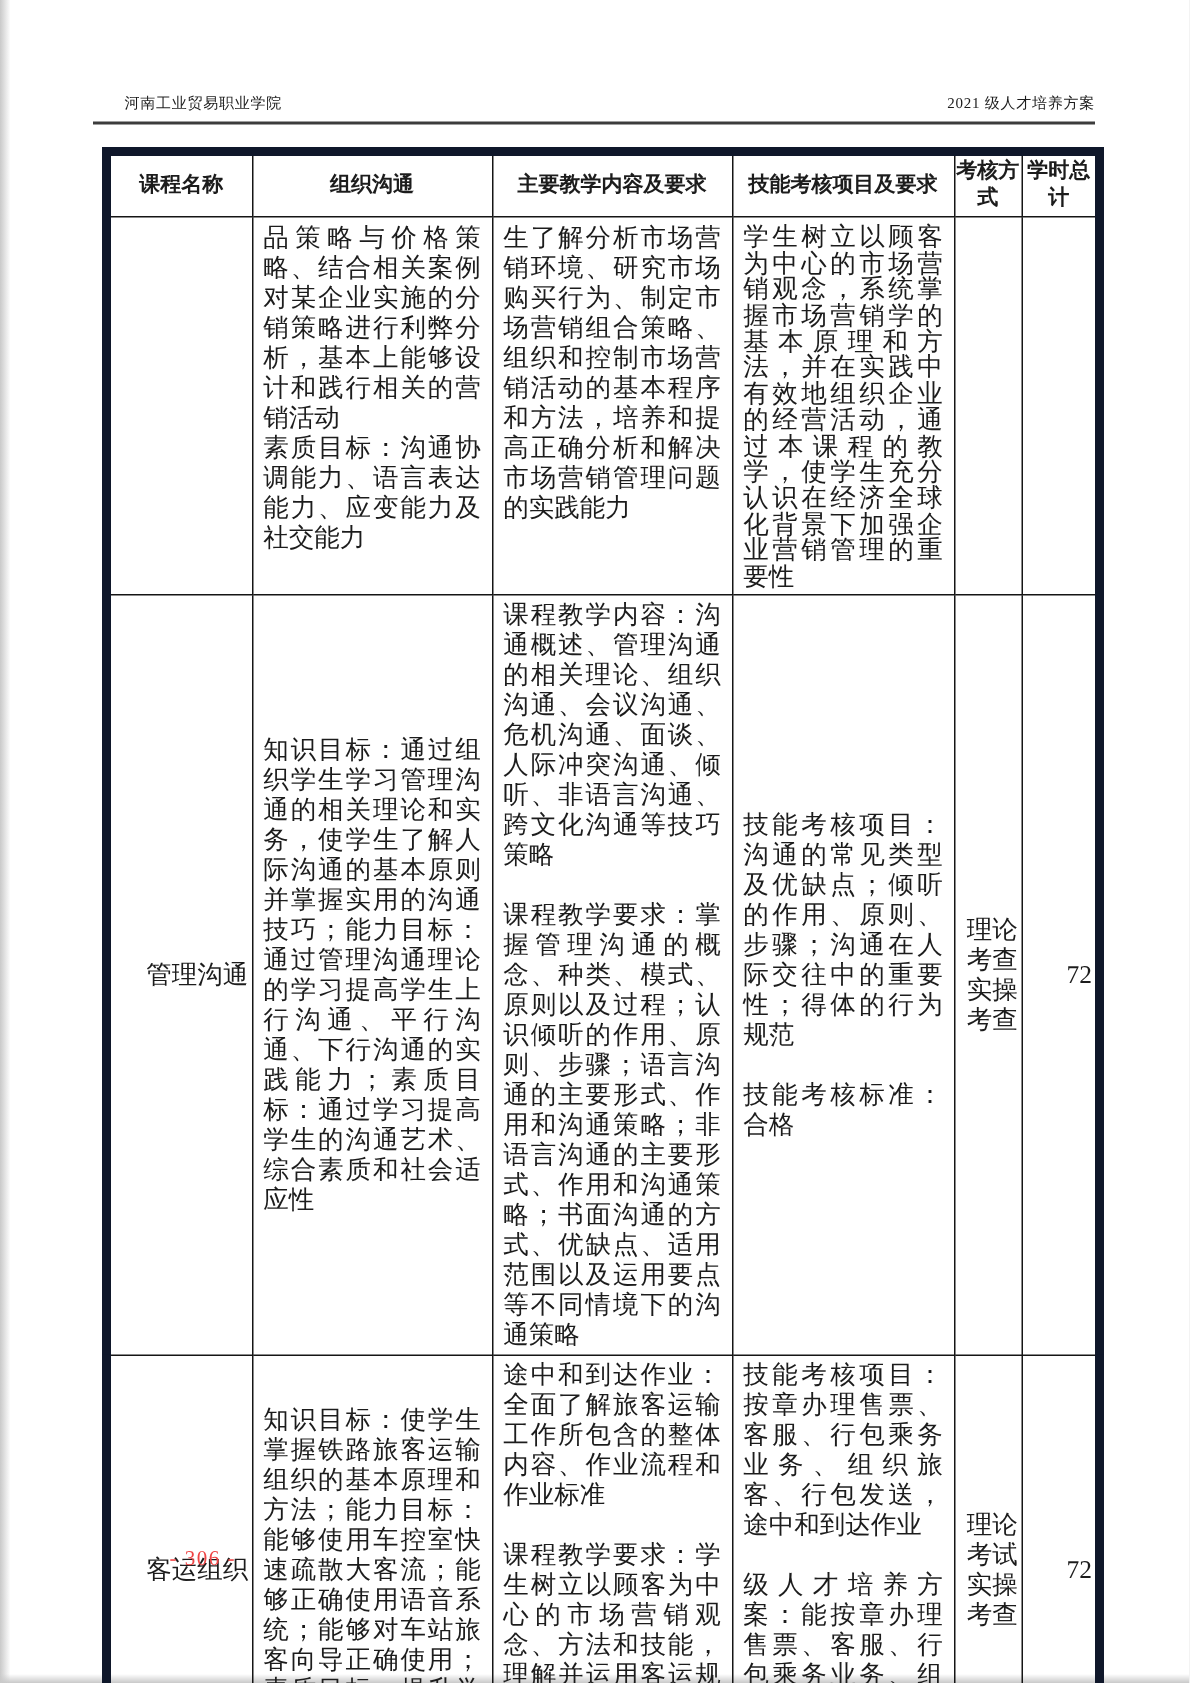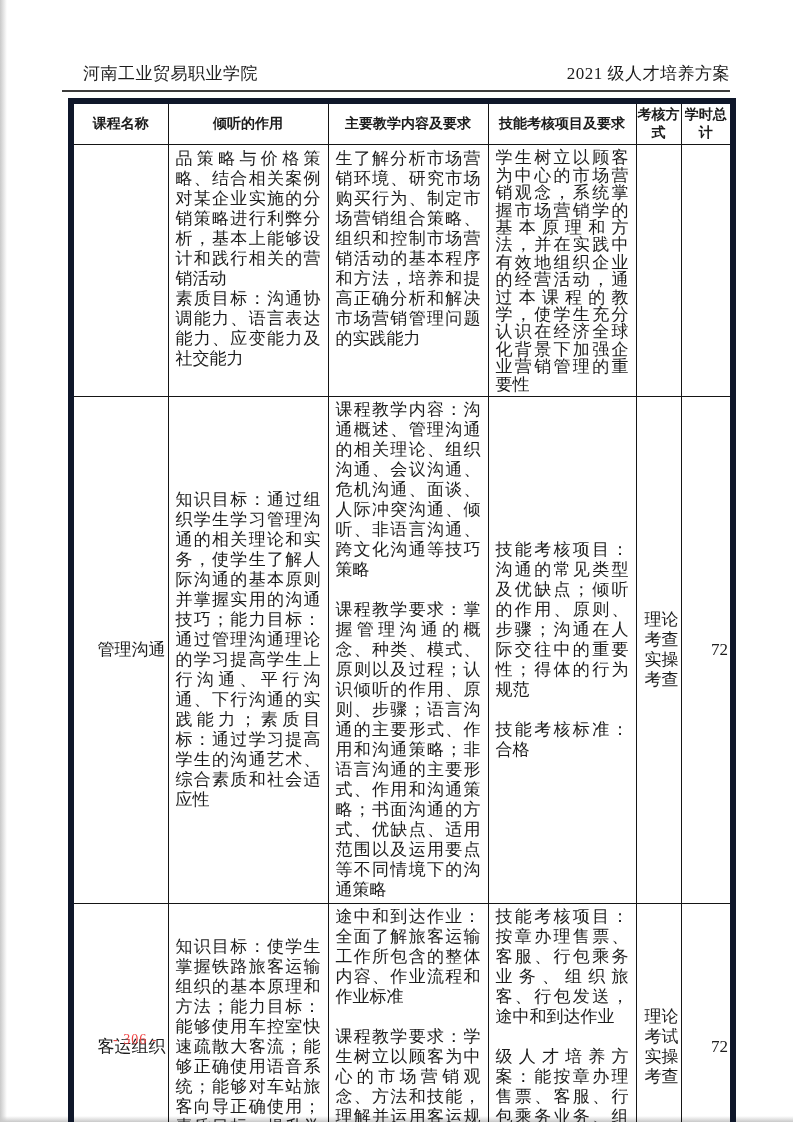--- a/index.html
+++ b/index.html
@@ -12,21 +12,21 @@
   }
   .scan-edge-left { position:absolute; left:0; top:0; width:7px; height:100%;
     background:linear-gradient(to right,#c9c9c9,rgba(255,255,255,0)); }
   .scan-edge-bottom { position:absolute; left:0; bottom:0; width:100%; height:6px;
     background:linear-gradient(to top,#c9c9c9,rgba(255,255,255,0)); }
 
   .doc-header {
     position:absolute; top:62px; left:62px; width:668px;
     display:flex; justify-content:space-between; align-items:flex-end;
     border-bottom:2px solid #3c3c3c; padding-bottom:5px;
-    font-size:17px; letter-spacing:0.5px;
+    font-size:10px; letter-spacing:0.5px;
   }
   .doc-header .hleft { padding-left:21px; }
 
   table.curriculum {
     position:absolute; top:98px; left:68px; width:662px;
     border-collapse:collapse; table-layout:fixed;
     border:6px solid #0f172a;
   }
   th, td { border:1px solid #151515; }
   thead tr { height:40px; }
@@ -67,21 +67,21 @@
       <col style="width:97px">
         <col style="width:160px">
         <col style="width:160px">
       <col style="width:148px">
         <col style="width:45px">
         <col style="width:52px">
     </colgroup>
     <thead>
       <tr>
         <th>课程名称</th>
-        <th>倾听的作用</th>
+        <th>组织沟通</th>
         <th>主要教学内容及要求</th>
         <th>技能考核项目及要求</th>
         <th>考核方式</th>
         <th>学时总计</th>
       </tr>
     </thead>
     <tbody>
         <tr>
           <td class="cell-center"></td>
           <td class="cell-text">

